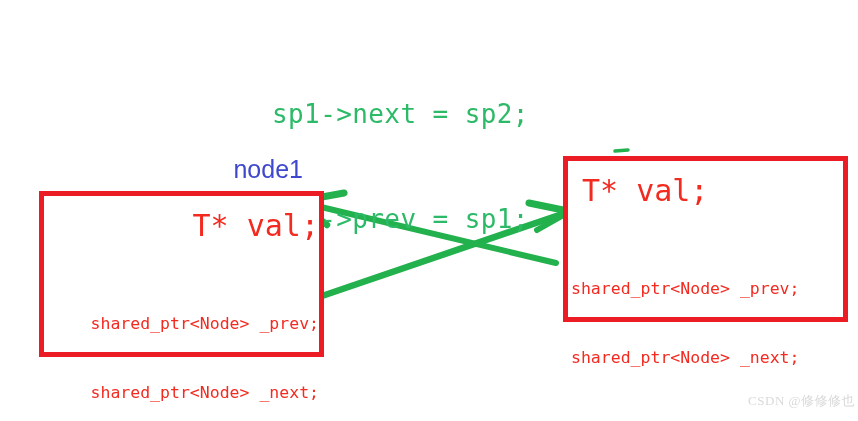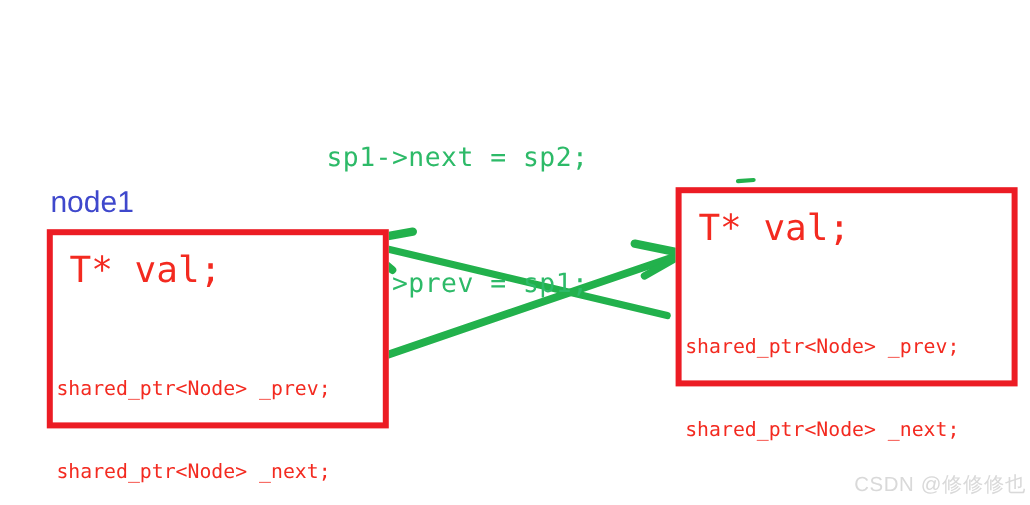--- a/index.html
+++ b/index.html
@@ -28,29 +28,29 @@
   }
   .arrows path {
     fill: none;
     stroke: var(--arrow-green);
     stroke-linecap: round;
     stroke-linejoin: round;
   }
   .code {
     position: absolute;
     left: 272px;
-    top: 44px;
-    font-size: 22px;
+    top: 27px;
+    font-size: 26px;
     line-height: 35px;
     letter-spacing: 0.4px;
     color: var(--code-green);
     white-space: pre;
   }
   .node { position: absolute; width: 264px; }
-  .node-n1 { left: 39px; top: 156px; }
+  .node-n1 { left: 39px; top: 156px; text-align: right; }
   .node-n2 { left: 563px; top: 156px; }
   .node-label {
     height: 35px;
     margin-left: 3px;
     font-family: "Liberation Sans", sans-serif;
     font-size: 25px;
     line-height: 26px;
     color: var(--label-blue);
   }
   .node-box {
@@ -71,22 +71,22 @@
     margin: 23px 0 0 3px;
     font-size: 16.5px;
     line-height: 23px;
     color: var(--member-red);
     white-space: pre;
   }
   .watermark {
     position: absolute;
     right: 3px;
     top: 392px;
-    font-family: Liberation Sans, sans-serif;
-    font-size: 17px;
+    font-family: Liberation Serif, serif;
+    font-size: 13px;
     letter-spacing: 0.5px;
     color: var(--watermark-gray);
   }
 </style>
 </head>
 <body>
 
 <div class="canvas">
 
   <svg class="arrows" viewBox="0 0 858 421" xmlns="http://www.w3.org/2000/svg">

